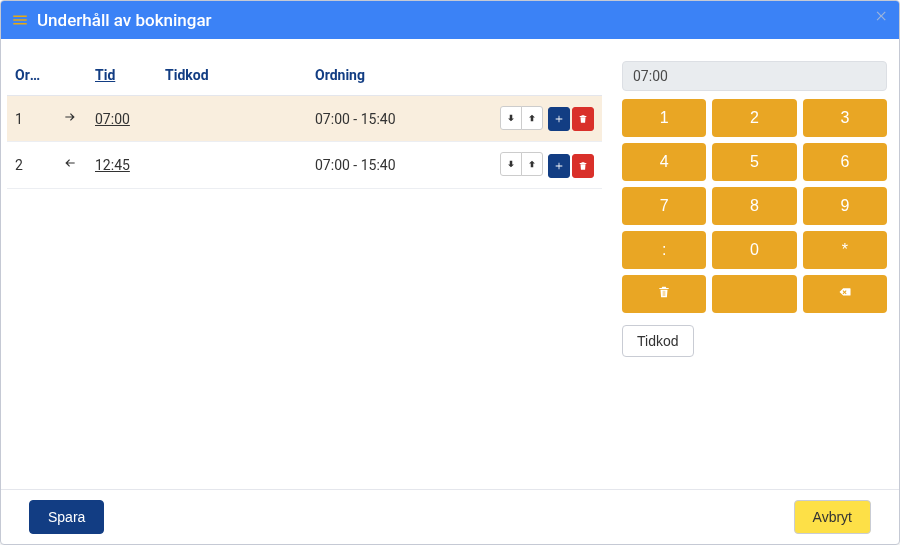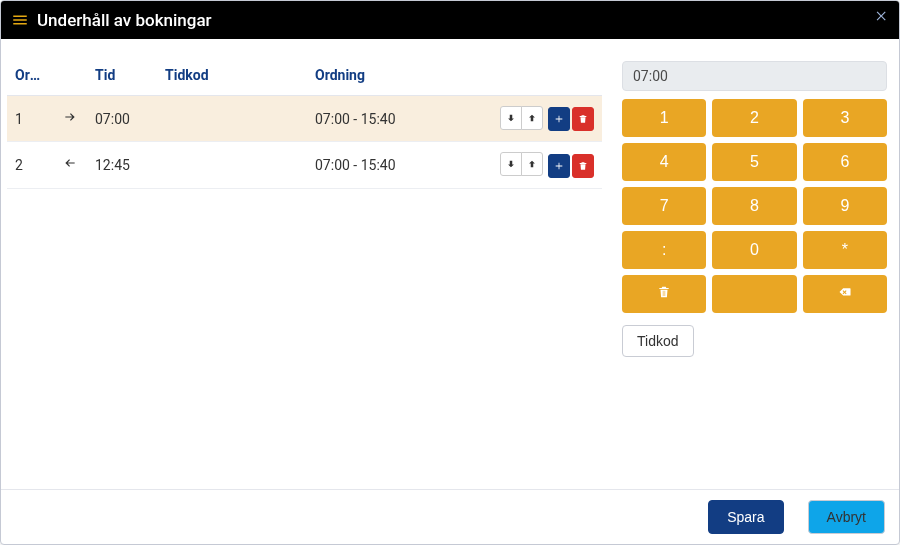--- a/index.html
+++ b/index.html
@@ -1,60 +1,60 @@
 <!DOCTYPE html>
 <html><head>
 <meta charset="utf-8">
 <style>
   * { box-sizing: border-box; }
   html, body { margin: 0; padding: 0; height: 100%; font-family: -apple-system, BlinkMacSystemFont, "Segoe UI", Roboto, Arial, sans-serif; font-size: 14px; color: #333; background: #fff; }
   .window { width: 900px; height: 545px; border: 1px solid #c5c9d4; border-radius: 4px; overflow: hidden; display: flex; flex-direction: column; background: #fff; box-shadow: 0 2px 8px rgba(0,0,0,0.12); }
 
-  .titlebar { background: #000000; color: #fff; height: 38px; display: flex; align-items: center; padding: 0 10px; position: relative; }
+  .titlebar { background: #3b82f6; color: #fff; height: 38px; display: flex; align-items: center; padding: 0 10px; position: relative; }
   .titlebar .menu-icon { color: #e6a912; margin-right: 8px; display: flex; align-items: center; }
   .titlebar .title { font-size: 17px; font-weight: 500; }
   .titlebar .close { position: absolute; right: 10px; top: 8px; color: #9fb5da; cursor: pointer; font-size: 14px; }
 
   .body { display: flex; flex: 1; gap: 20px; padding: 22px 12px 6px 6px; overflow: hidden; }
 
   .left { flex: 1; min-width: 0; }
   .right { width: 265px; flex-shrink: 0; display: flex; flex-direction: column; }
 
   .table { width: 100%; border-collapse: collapse; }
   .table thead th { text-align: left; font-weight: 700; color: #123d83; padding: 6px 8px 12px 8px; font-size: 14px; border-bottom: 1px solid #e4e6ec; }
   .table td { padding: 10px 8px; vertical-align: middle; }
   .table tbody tr { border-bottom: 1px solid #eceef2; }
   .row-active { background: #f9eede; }
 
   .col-order { width: 32px; }
   .col-dir { width: 32px; text-align: left; }
-  .col-tid { width: 70px; }
+  .col-tid { width: 70px; text-decoration: underline; }
   .col-tidkod { width: 150px; }
   .col-actions { width: 120px; text-align: right; white-space: nowrap; padding-right: 8px; }
 
   .abtn { display: inline-flex; align-items: center; justify-content: center; width: 22px; height: 24px; border: 1px solid #ccc; background: #fff; color: #333; border-radius: 3px; margin-left: 2px; cursor: pointer; vertical-align: middle; }
   .abtn svg { width: 10px; height: 10px; }
   .abtn.primary { background: #123d83; border-color: #123d83; color: #fff; }
   .abtn.danger { background: #d9302a; border-color: #d9302a; color: #fff; }
   .abtn-group { display: inline-flex; }
   .abtn-group .abtn:first-child { border-top-right-radius: 0; border-bottom-right-radius: 0; margin-left: 0;}
   .abtn-group .abtn:last-child { border-top-left-radius: 0; border-bottom-left-radius: 0; margin-left: -1px; }
 
   .display-field { width: 100%; height: 30px; background: #e9ecef; border: 1px solid #dcdfe4; border-radius: 4px; display: flex; align-items: center; padding: 0 10px; color: #4a4a4a; font-size: 14px; margin-bottom: 8px; }
 
   .keypad { display: grid; grid-template-columns: repeat(3, 1fr); gap: 6px; }
   .key { height: 38px; background: #e9a624; color: #fff; border: none; border-radius: 4px; font-size: 16px; font-weight: 500; cursor: pointer; display: flex; align-items: center; justify-content: center; }
   .key svg { width: 14px; height: 14px; }
 
   .tidkod-btn { margin-top: 12px; align-self: flex-start; background: #fff; border: 1px solid #c9ccd4; border-radius: 4px; padding: 7px 14px; cursor: pointer; font-size: 14px; color: #333; }
 
-  .footer { border-top: 1px solid #e4e6ec; padding: 10px 14px; display: flex; justify-content: flex-end; gap: 24px; }
+  .footer { border-top: 1px solid #e4e6ec; padding: 10px 28px; display: flex; justify-content: space-between; gap: 24px; }
   .btn { padding: 8px 18px; border-radius: 4px; font-size: 14px; cursor: pointer; border: 1px solid transparent; }
   .btn-primary { background: #123d83; color: #fff; border-color: #123d83; }
-  .btn-default { background: #0ea5e9; color: #333; border-color: #c9ccd4; }
+  .btn-default { background: #fde047; color: #333; border-color: #c9ccd4; }
 
   .th-order { max-width: 32px; overflow: hidden; text-overflow: ellipsis; white-space: nowrap; display: block; }
 
   .dir-icon { width: 14px; height: 14px; }
 </style>
 </head>
 <body>
 
 <div class="window">
 

